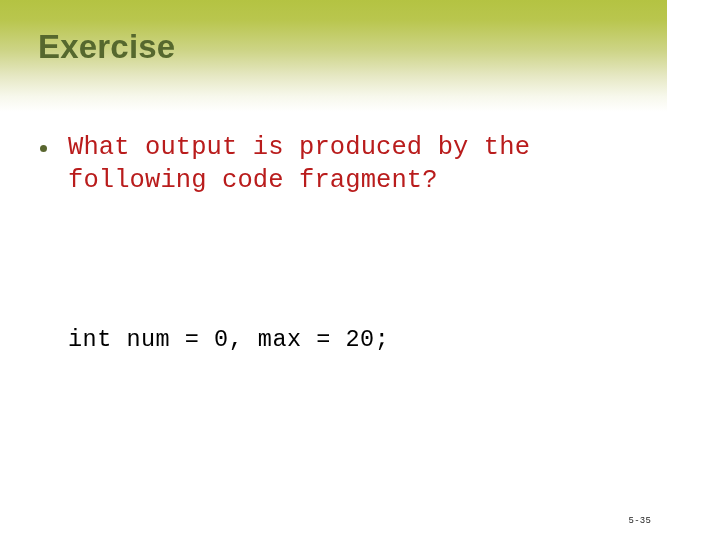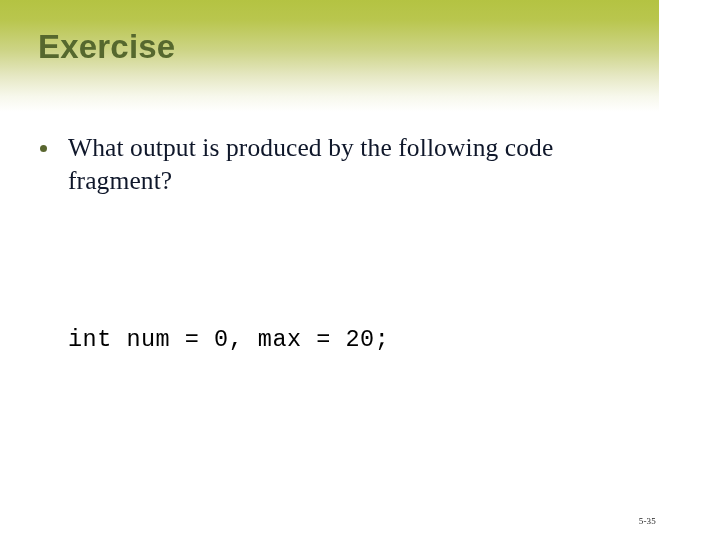--- a/index.html
+++ b/index.html
@@ -9,20 +9,21 @@
   }
   body {
     font-family: "Liberation Sans", sans-serif;
   }
   .slide {
     position: relative;
     width: 659px;
     height: 540px;
     background: #ffffff;
     overflow: hidden;
+    padding-left: 8px;
   }
   .header-band {
     position: absolute;
     left: 0;
     top: 0;
     width: 720px;
     height: 112px;
     background: linear-gradient(to bottom,
         #b4c342 0%,
         #b9c64e 18%,
@@ -68,45 +69,45 @@
   }
   .bullet-dot span {
     display: block;
     width: 7px;
     height: 7px;
     border-radius: 50%;
     background: #59662f;
   }
   .bullet-text {
     flex: 1 1 auto;
-    font-family: Liberation Serif, serif;
+    font-family: Liberation Mono, monospace;
     font-size: 25.5px;
-    color: #0f172a;
+    color: #b91c1c;
     line-height: 1.28;
     letter-spacing: 0.1px;
   }
   .code-block {
     position: absolute;
     left: 68px;
     top: 123px;
     font-family: "Liberation Mono", "DejaVu Sans Mono", monospace;
     font-size: 23.5px;
     color: #000000;
     line-height: 1.78;
     white-space: pre;
     letter-spacing: 0.5px;
   }
   .code-line {
     white-space: pre;
   }
   .footer-page {
     position: absolute;
-    right: 3px;
+    right: 16px;
     bottom: 14px;
-    font-family: Liberation Serif, serif;
+    font-family: Liberation Mono, monospace;
     font-size: 9px;
     color: #1a1a1a;
     letter-spacing: 0.2px;
   }
 </style>
 </head>
 <body>
 
 <div class="slide">
 

